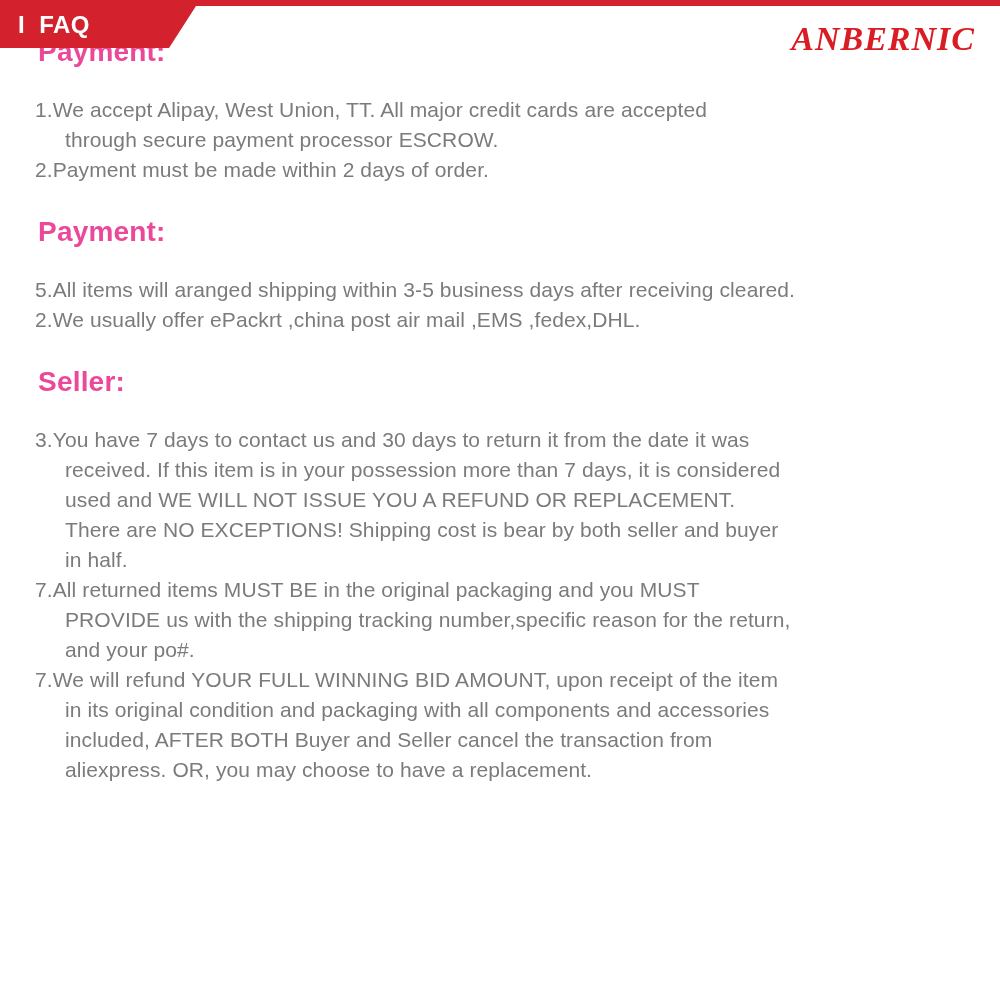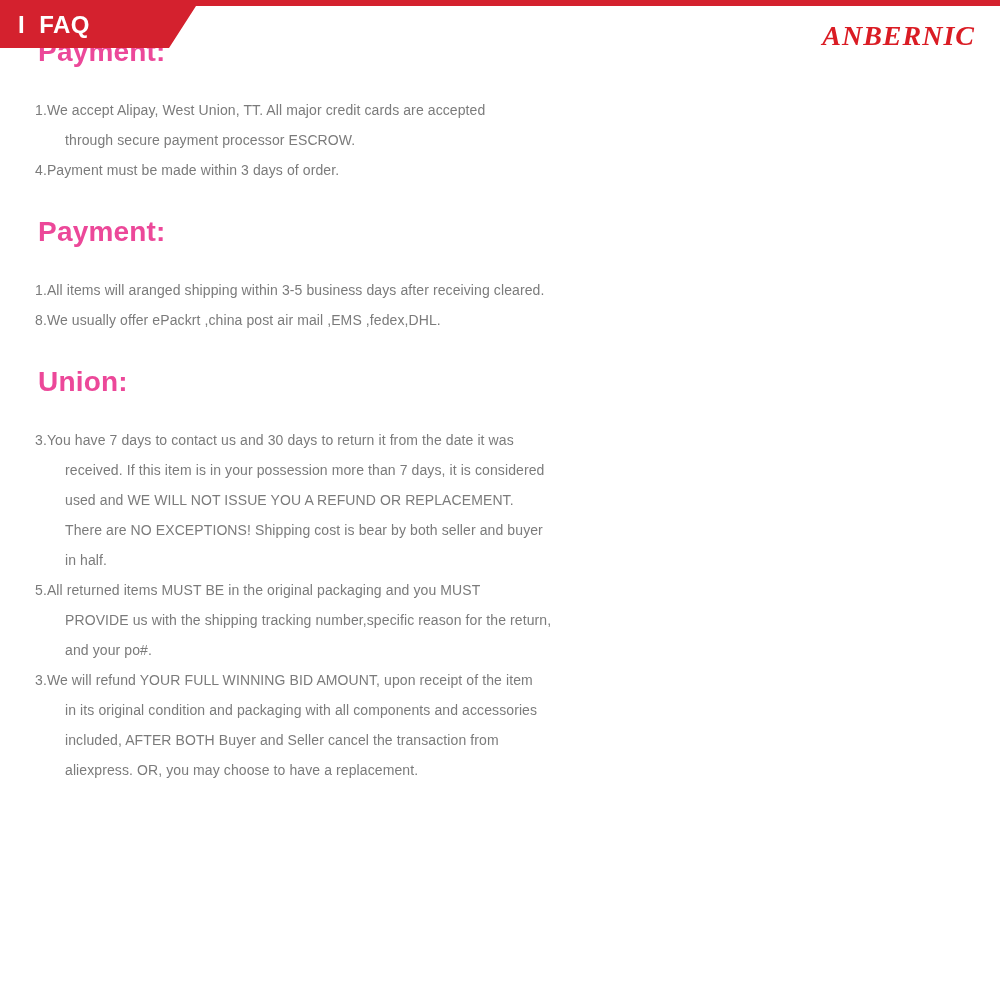--- a/index.html
+++ b/index.html
@@ -40,21 +40,21 @@
     margin-right: 14px;
   }
   .brand {
     position: absolute;
     top: 20px;
     right: 25px;
     color: #da1c24;
     font-family: "Liberation Serif", serif;
     font-style: italic;
     font-weight: bold;
-    font-size: 28px;
+    font-size: 34px;
     letter-spacing: 1px;
   }
   
   .content {
     margin: 0 20px 0 35px;
   }
   .section-heading {
     margin: 33px 0 29px 3px;
     font-size: 28px;
     line-height: 28px;
@@ -67,21 +67,21 @@
   }
   .faq-list {
     margin: 0;
     padding: 0;
   }
   .faq-list p {
     margin: 0;
     padding-left: 30px;
     text-indent: -30px;
     white-space: pre-line;
-    font-size: 14px;
+    font-size: 21px;
     line-height: 30px;
     color: #7b7b7b;
     letter-spacing: 0.1px;
   }
 </style>
 </head>
 <body>
 
 <div class="page">
 
@@ -91,39 +91,39 @@
     <span>FAQ</span>
   </div>
   <div class="brand">ANBERNIC</div>
 
   <div class="content">
 
     <h2 class="section-heading first">Payment:</h2>
     <div class="faq-list">
       <p>1.We accept Alipay, West Union, TT. All major credit cards are accepted
 through secure payment processor ESCROW.</p>
-      <p>4.Payment must be made within 3 days of order.</p>
+      <p>2.Payment must be made within 2 days of order.</p>
     </div>
 
     <h2 class="section-heading">Payment:</h2>
     <div class="faq-list">
-      <p>1.All items will aranged shipping within 3-5 business days after receiving cleared.</p>
-      <p>8.We usually offer ePackrt ,china post air mail ,EMS ,fedex,DHL.</p>
+      <p>5.All items will aranged shipping within 3-5 business days after receiving cleared.</p>
+      <p>2.We usually offer ePackrt ,china post air mail ,EMS ,fedex,DHL.</p>
     </div>
 
-    <h2 class="section-heading">Union:</h2>
+    <h2 class="section-heading">Seller:</h2>
     <div class="faq-list">
       <p>3.You have 7 days to contact us and 30 days to return it from the date it was
 received. If this item is in your possession more than 7 days, it is considered
 used and WE WILL NOT ISSUE YOU A REFUND OR REPLACEMENT.
 There are NO EXCEPTIONS! Shipping cost is bear by both seller and buyer
 in half.</p>
-      <p>5.All returned items MUST BE in the original packaging and you MUST
+      <p>7.All returned items MUST BE in the original packaging and you MUST
 PROVIDE us with the shipping tracking number,specific reason for the return,
 and your po#.</p>
-      <p>3.We will refund YOUR FULL WINNING BID AMOUNT, upon receipt of the item
+      <p>7.We will refund YOUR FULL WINNING BID AMOUNT, upon receipt of the item
 in its original condition and packaging with all components and accessories
 included, AFTER BOTH Buyer and Seller cancel the transaction from
 aliexpress. OR, you may choose to have a replacement.</p>
     </div>
 
   </div>
 </div>
 
 </body></html>

